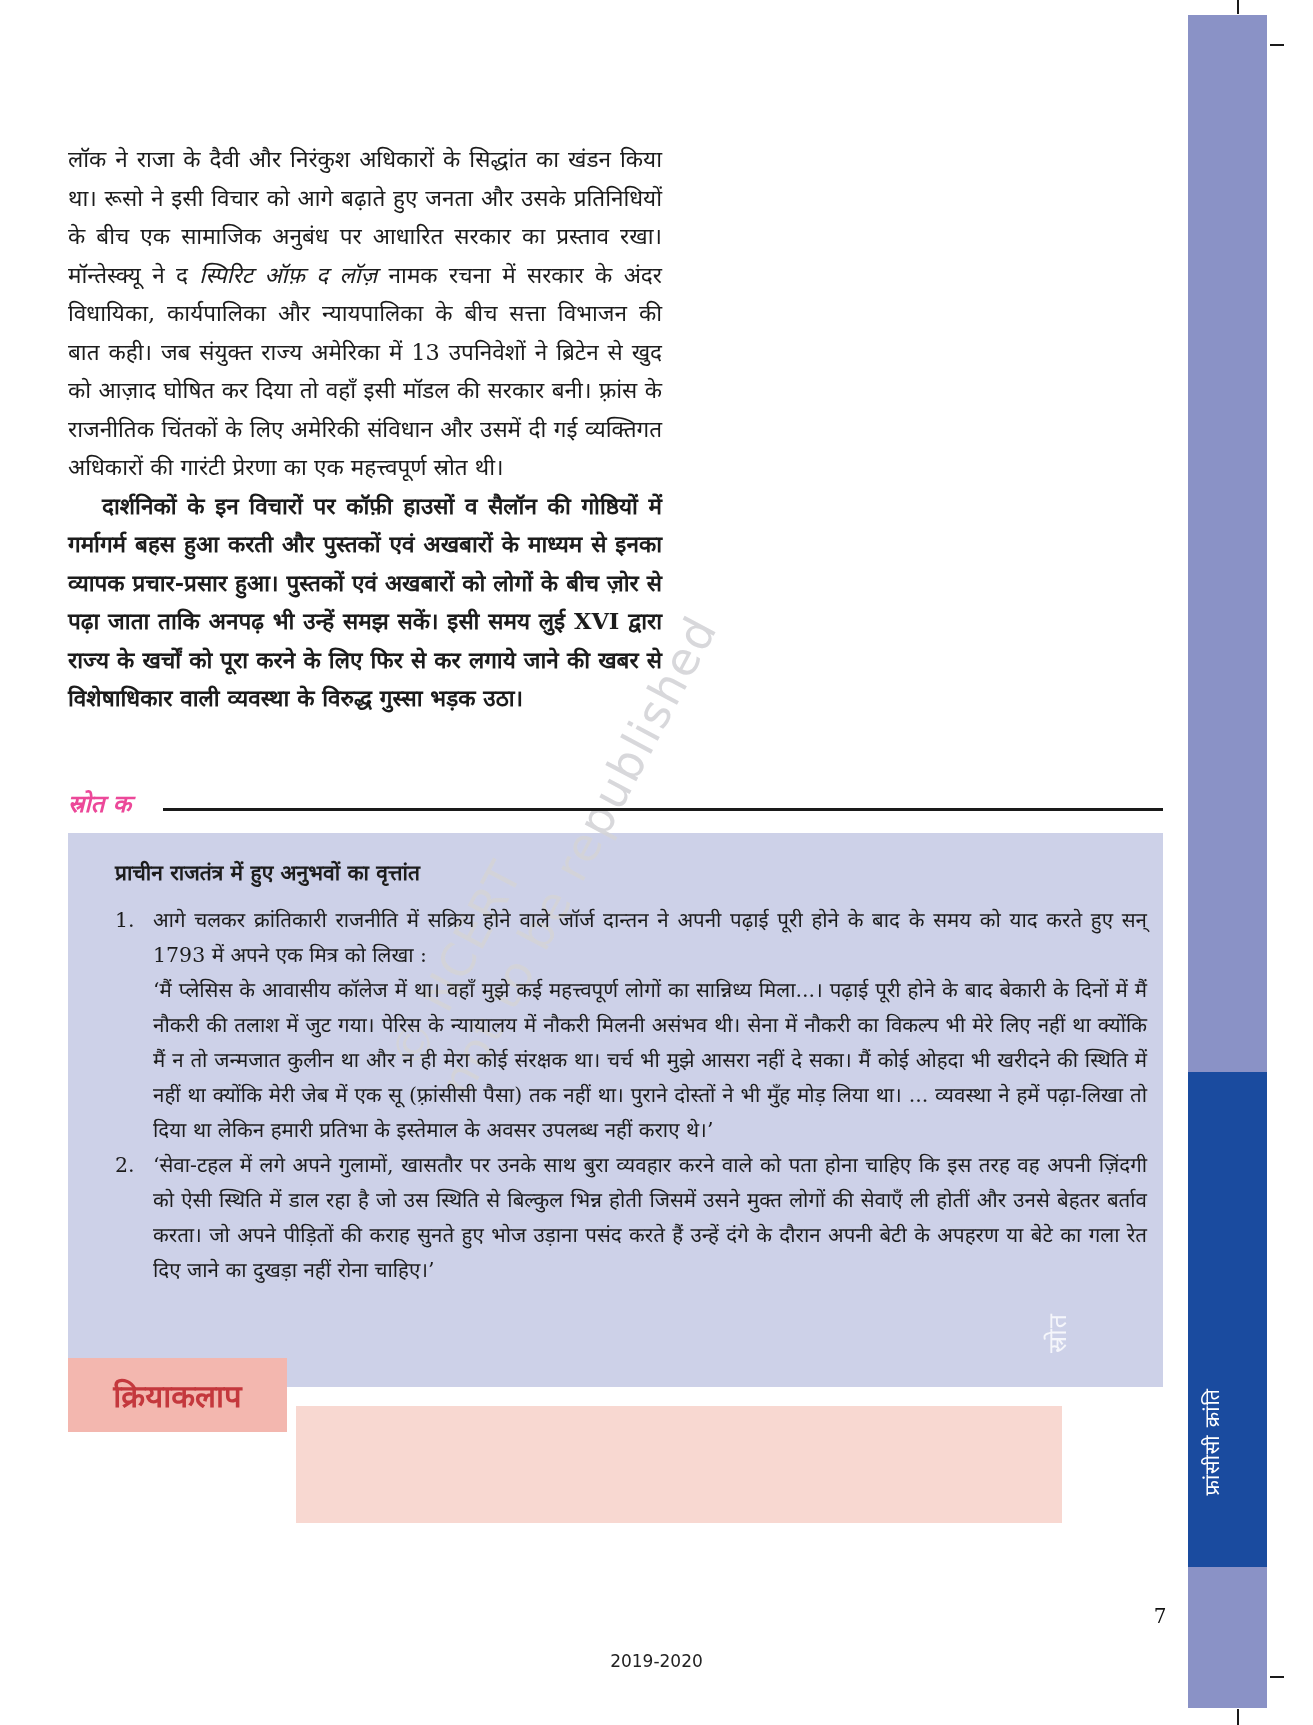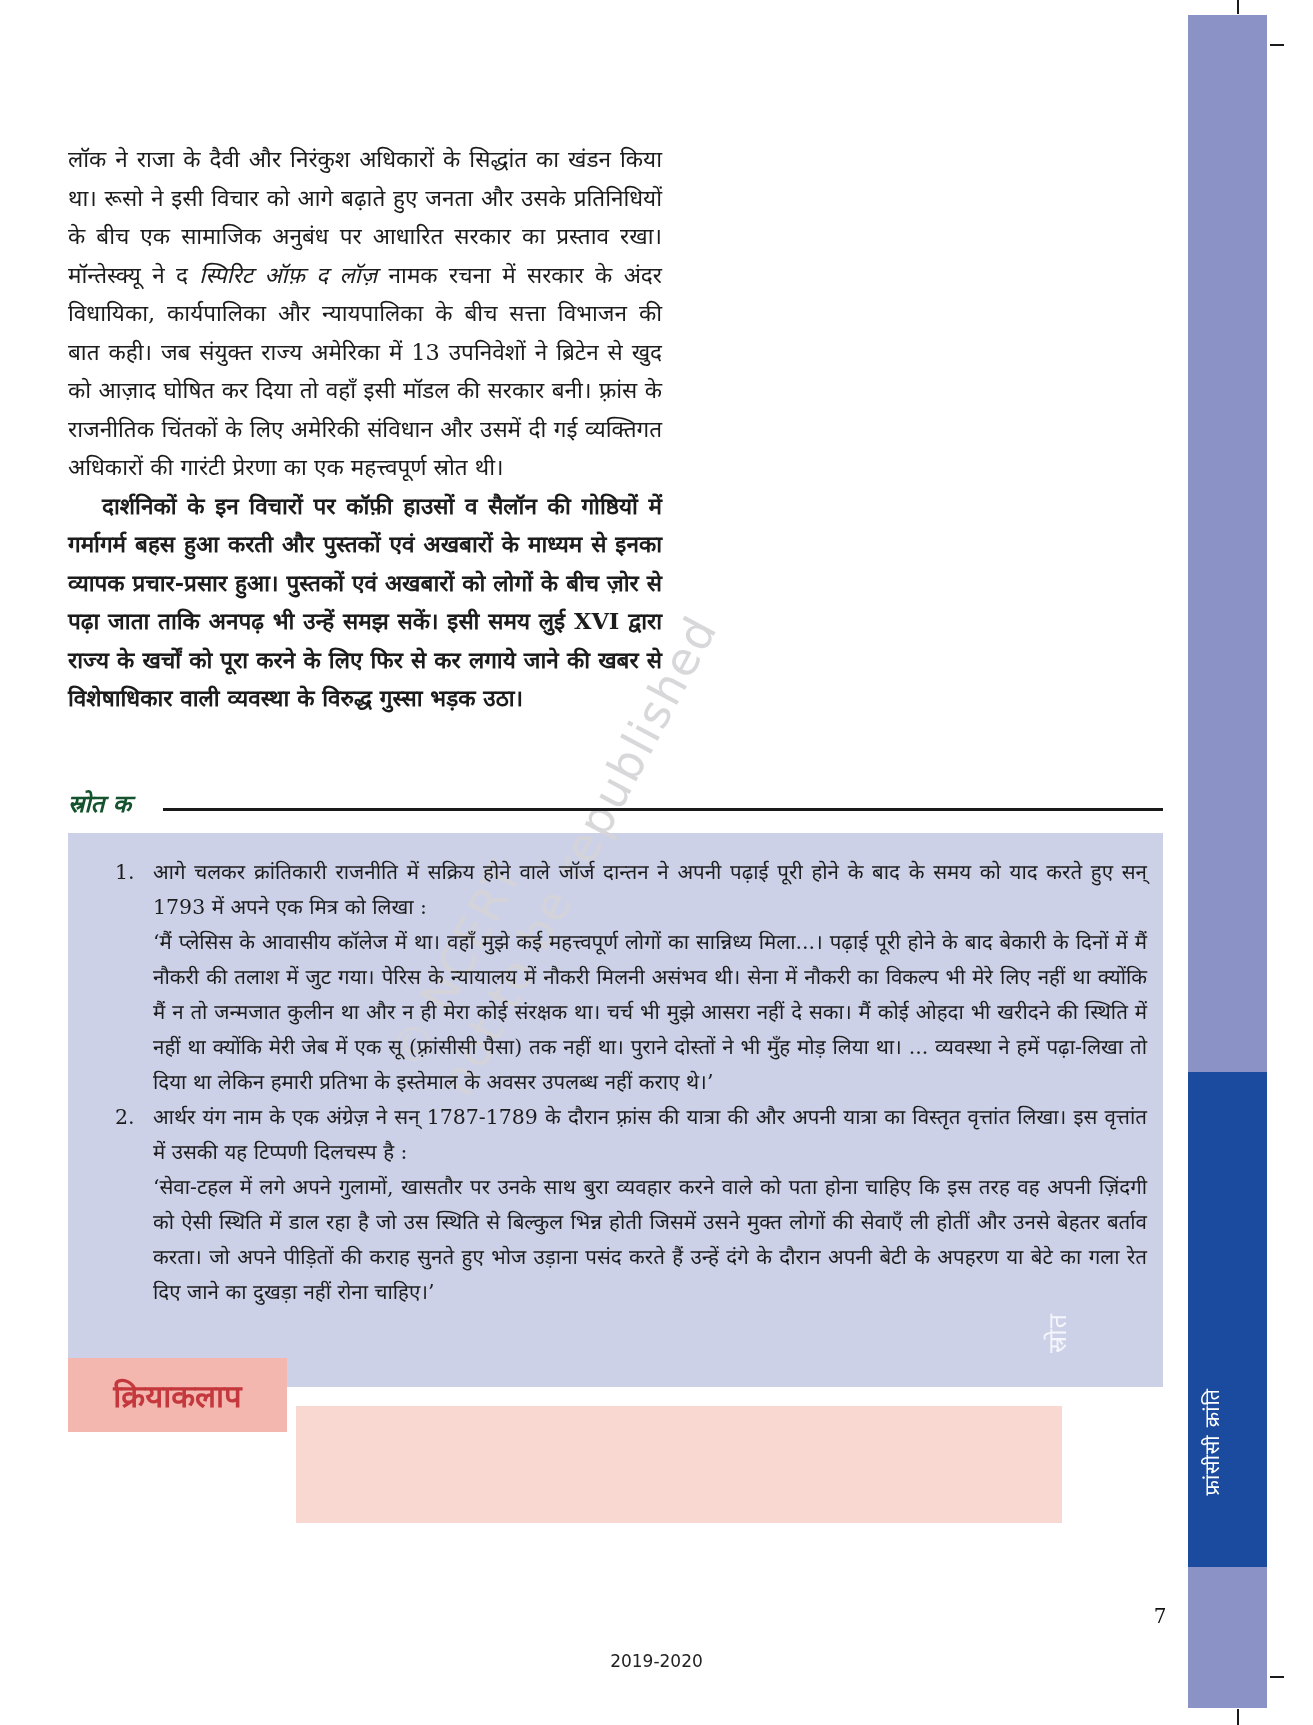--- a/index.html
+++ b/index.html
@@ -34,21 +34,21 @@
   .txt{position:absolute;z-index:3;}
   .main-text{
     left:68px;top:140px;width:594px;
     font-size:22.5px;line-height:38.5px;text-align:justify;
   }
   .main-text p{margin:0;}
   .para2{text-indent:34px;font-weight:bold;}
   .book-title{font-style:italic;}
   .source-label{
     left:68px;top:786px;
-    font-size:24px;font-weight:bold;font-style:italic;color:#14532d;
+    font-size:24px;font-weight:bold;font-style:italic;color:#ec4899;
   }
   .source-rule{
     position:absolute;z-index:3;
     left:163px;top:808px;width:1000px;height:3px;background:#1a1a1a;
   }
   .source-content{
     left:68px;top:833px;width:1095px;height:554px;
     box-sizing:border-box;padding:22px 16px 0 47px;
     font-size:20.5px;line-height:35px;
   }
@@ -111,33 +111,33 @@
 
   <div class="txt main-text">
     <p><span>लॉक ने राजा के दैवी और निरंकुश अधिकारों के सिद्धांत का खंडन किया था। रूसो ने इसी विचार को आगे बढ़ाते हुए जनता और उसके प्रतिनिधियों के बीच एक सामाजिक अनुबंध पर आधारित सरकार का प्रस्ताव रखा। मॉन्तेस्क्यू ने द </span><span class="book-title">स्पिरिट ऑफ़ द लॉज़</span><span> नामक रचना में सरकार के अंदर विधायिका, कार्यपालिका और न्यायपालिका के बीच सत्ता विभाजन की बात कही। जब संयुक्त राज्य अमेरिका में 13 उपनिवेशों ने ब्रिटेन से खुद को आज़ाद घोषित कर दिया तो वहाँ इसी मॉडल की सरकार बनी। फ़्रांस के राजनीतिक चिंतकों के लिए अमेरिकी संविधान और उसमें दी गई व्यक्तिगत अधिकारों की गारंटी प्रेरणा का एक महत्त्वपूर्ण स्रोत थी।</span></p>
     <p class="para2">दार्शनिकों के इन विचारों पर कॉफ़ी हाउसों व सैलॉन की गोष्ठियों में गर्मागर्म बहस हुआ करती और पुस्तकों एवं अखबारों के माध्यम से इनका व्यापक प्रचार-प्रसार हुआ। पुस्तकों एवं अखबारों को लोगों के बीच ज़ोर से पढ़ा जाता ताकि अनपढ़ भी उन्हें समझ सकें। इसी समय लुई XVI द्वारा राज्य के खर्चों को पूरा करने के लिए फिर से कर लगाये जाने की खबर से विशेषाधिकार वाली व्यवस्था के विरुद्ध गुस्सा भड़क उठा।</p>
   </div>
 
   <div class="txt source-label">स्रोत क</div>
   <div class="source-rule"></div>
 
   <div class="txt source-content">
+    <p class="source-heading">प्राचीन राजतंत्र में हुए अनुभवों का वृत्तांत</p>
 
     <div class="source-item">
       <span class="item-number">1.</span>
       <div class="item-body">
         <p class="quote">आगे चलकर क्रांतिकारी राजनीति में सक्रिय होने वाले जॉर्ज दान्तन ने अपनी पढ़ाई पूरी होने के बाद के समय को याद करते हुए सन् 1793 में अपने एक मित्र को लिखा :</p>
         <p class="quote">‘मैं प्लेसिस के आवासीय कॉलेज में था। वहाँ मुझे कई महत्त्वपूर्ण लोगों का सान्निध्य मिला...। पढ़ाई पूरी होने के बाद बेकारी के दिनों में मैं नौकरी की तलाश में जुट गया। पेरिस के न्यायालय में नौकरी मिलनी असंभव थी। सेना में नौकरी का विकल्प भी मेरे लिए नहीं था क्योंकि मैं न तो जन्मजात कुलीन था और न ही मेरा कोई संरक्षक था। चर्च भी मुझे आसरा नहीं दे सका। मैं कोई ओहदा भी खरीदने की स्थिति में नहीं था क्योंकि मेरी जेब में एक सू (फ़्रांसीसी पैसा) तक नहीं था। पुराने दोस्तों ने भी मुँह मोड़ लिया था। ... व्यवस्था ने हमें पढ़ा-लिखा तो दिया था लेकिन हमारी प्रतिभा के इस्तेमाल के अवसर उपलब्ध नहीं कराए थे।’</p>
       </div>
     </div>
 
     <div class="source-item">
       <span class="item-number">2.</span>
       <div class="item-body">
-        <p class="quote">आर्थर यंग नाम के एक अंग्रेज़ ने सन् 1787-1789 के दौरान फ़्रांस की यात्रा की और अपनी यात्रा का विस्तृत वृत्तांत लिखा। इस वृत्तांत में उसकी यह टिप्पणी दिलचस्प है :</p>
         <p class="quote">‘सेवा-टहल में लगे अपने गुलामों, खासतौर पर उनके साथ बुरा व्यवहार करने वाले को पता होना चाहिए कि इस तरह वह अपनी ज़िंदगी को ऐसी स्थिति में डाल रहा है जो उस स्थिति से बिल्कुल भिन्न होती जिसमें उसने मुक्त लोगों की सेवाएँ ली होतीं और उनसे बेहतर बर्ताव करता। जो अपने पीड़ितों की कराह सुनते हुए भोज उड़ाना पसंद करते हैं उन्हें दंगे के दौरान अपनी बेटी के अपहरण या बेटे का गला रेत दिए जाने का दुखड़ा नहीं रोना चाहिए।’</p>
       </div>
     </div>
   </div>
 
   <div class="txt source-side-label">स्रोत</div>
 
   <div class="bgrect activity-label-box">
     <span class="activity-label">क्रियाकलाप</span>
   </div>

